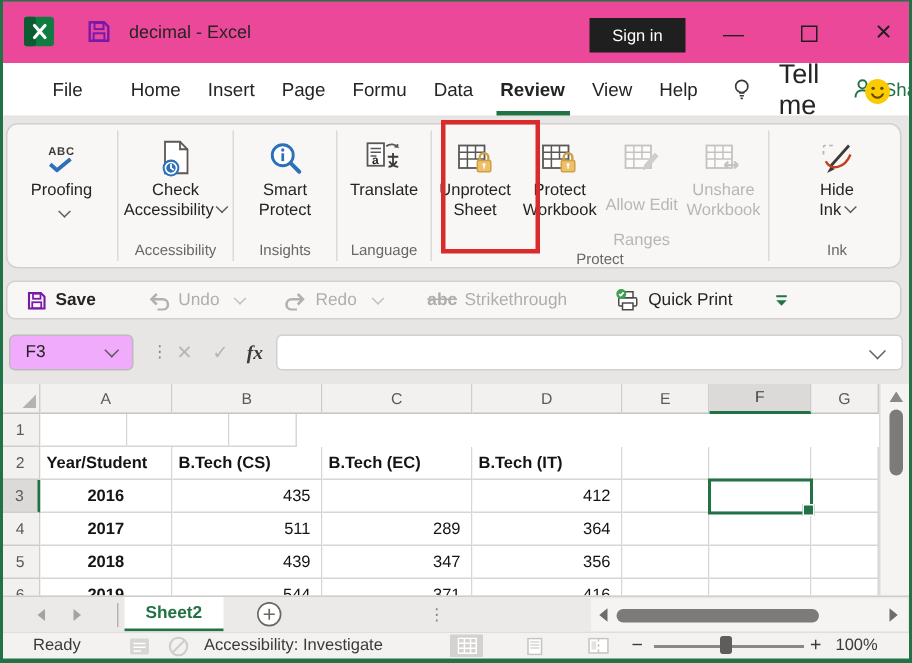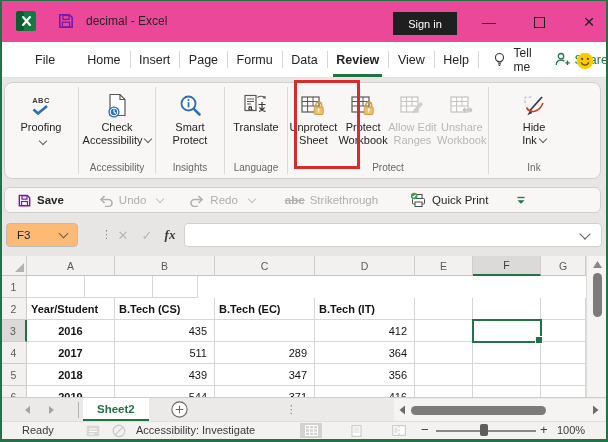--- a/index.html
+++ b/index.html
@@ -16,21 +16,21 @@
         font-size:14px;color:#1f1f1f;}
   .maxbox{width:9px;height:9px;border:1.3px solid #1f1f1f;display:inline-block;}
   
   .tabrow{position:absolute;left:0;top:42px;width:608px;height:36px;background:#fff;
           display:flex;align-items:center;border-bottom:1px solid #e5e3e1;box-sizing:border-box;padding-left:17px;}
   .tab{font-size:12.5px;padding:0 9px;height:34px;display:flex;align-items:center;position:relative;color:#252423;}
   .tab.first{margin-left:9px;margin-right:14px;}
   .tab.active{font-weight:bold;}
   .tab.active:after{content:"";position:absolute;left:6px;right:6px;bottom:0;height:3px;background:#217346;}
   .tsep{width:1px;height:17px;background:#d8d6d4;}
-  .tellme{display:flex;align-items:center;gap:6px;margin-left:12px;font-size:12px;}
+  .tellme{display:flex;align-items:center;gap:16px;margin-left:12px;font-size:18px;}
   .share{display:flex;align-items:center;gap:4px;margin-left:22px;font-size:12.5px;color:#217346;}
   .smiley{position:absolute;right:14px;top:52px;}
   
   .ribbonband{position:absolute;left:0;top:78px;width:608px;height:106px;background:#e8e6e4;}
   .rpanel{position:absolute;left:4px;top:4px;width:597px;height:97px;background:#f8f7f6;
           border:1px solid #d2d0ce;border-radius:8px;box-sizing:border-box;display:flex;align-items:stretch;padding:1px 0;}
   .rgroup{display:flex;flex-direction:column;}
   .rbtns{flex:1;display:flex;align-items:stretch;}
   .rlabel{height:16px;font-size:10px;color:#696764;text-align:center;line-height:14px;}
   .rbtn{display:flex;flex-direction:column;align-items:center;padding-top:7px;box-sizing:border-box;}
@@ -45,21 +45,21 @@
   
   .qatband{position:absolute;left:0;top:184px;width:608px;height:32px;background:#e8e6e4;}
   .qpanel{position:absolute;left:4px;top:3px;width:597px;height:26px;background:#f8f7f6;border:1px solid #d2d0ce;
           border-radius:6px;box-sizing:border-box;display:flex;align-items:center;font-size:11.5px;}
   .qitem{display:flex;align-items:center;gap:5px;}
   .qdis{color:#b0aeac;}
   .qchev{width:5px;height:5px;border-right:1.2px solid #c2c0be;border-bottom:1.2px solid #c2c0be;
          transform:rotate(45deg);display:inline-block;margin-left:6px;margin-bottom:3px;}
   
   .fbar{position:absolute;left:0;top:216px;width:608px;height:40px;background:#e8e6e4;}
-  .namebox{position:absolute;left:6px;top:7px;width:72px;height:24px;background:#fdba74;border:1px solid #bdbbb9;
+  .namebox{position:absolute;left:6px;top:7px;width:83px;height:24px;background:#f0abfc;border:1px solid #bdbbb9;
            border-radius:4px;box-sizing:border-box;display:flex;align-items:center;font-size:11.5px;}
   .namebox .val{padding-left:10px;flex:1;}
   .fdots{position:absolute;left:101px;top:12px;color:#8a8886;font-size:11px;}
   .fbtn{position:absolute;top:9px;width:22px;height:20px;display:flex;align-items:center;justify-content:center;
         color:#b8b6b4;font-size:12px;}
   .fx{color:#3b3a39;font-style:italic;font-family:"Liberation Serif","DejaVu Serif",serif;font-weight:bold;font-size:13px;}
   .finput{position:absolute;left:184px;top:7px;width:418px;height:24px;background:#fff;border:1px solid #d2d0ce;
           border-radius:4px;box-sizing:border-box;display:flex;align-items:center;font-size:11.5px;}
   .finput .val{flex:1;padding-left:8px;}
   .fchev{width:7px;height:7px;border-right:1.5px solid #605e5c;border-bottom:1.5px solid #605e5c;
@@ -263,21 +263,21 @@
                   <path d="M19 9v9M15.5 11.5h7M16.5 14.5c1.5 2.5 3.8 3.6 6 3.8M21.5 14.5c-1.2 2.2-3 3.4-5.5 3.8" stroke="#3b3a39" stroke-width="1.2" fill="none"></path>
                 </svg>
             </div>
             <span class="lbl">Translate</span>
           </div>
         </div>
         <div class="rlabel">Language</div>
       </div>
       <div class="gsep"></div>
 
-      <div class="rgroup" style="width:198px;">
+      <div class="rgroup" style="width:222px;">
         <div class="rbtns">
           <div class="rbtn" style="width:62px;">
             <div class="ric">
               <svg width="26" height="25" viewBox="0 0 26 25">
                   <rect x="2" y="3" width="17" height="15" fill="#fff" stroke="#5a5856" stroke-width="1.2"></rect>
                   <path d="M2 7.5h17M2 12h17M7.6 3v15M13 3v9" stroke="#5a5856" stroke-width="1"></path>
                   <path d="M15.8 13v-2a2.9 2.9 0 0 1 5.8 0v2" stroke="#cf9f45" stroke-width="1.6" fill="none"></path>
                   <rect x="14.2" y="13" width="9" height="7.5" rx="1" fill="#eec06a" stroke="#cf9f45"></rect>
                   <circle cx="18.7" cy="15.6" r="1" fill="#fff"></circle>
                   <rect x="18.2" y="15.8" width="1" height="2.6" fill="#fff"></rect>
@@ -293,21 +293,21 @@
                   <path d="M2 7.5h17M2 12h17M7.6 3v15M13 3v9" stroke="#5a5856" stroke-width="1"></path>
                   <path d="M15.8 13v-2a2.9 2.9 0 0 1 5.8 0v2" stroke="#cf9f45" stroke-width="1.6" fill="none"></path>
                   <rect x="14.2" y="13" width="9" height="7.5" rx="1" fill="#eec06a" stroke="#cf9f45"></rect>
                   <circle cx="18.7" cy="15.6" r="1" fill="#fff"></circle>
                   <rect x="18.2" y="15.8" width="1" height="2.6" fill="#fff"></rect>
                 </svg>
             </div>
             <span class="lbl">Protect</span>
             <span class="lbl">Workbook</span>
           </div>
-          <div class="rbtn dis" style="width:58px;">
+          <div class="rbtn dis" style="width:58px;gap:10px;">
             <div class="ric">
               <svg width="26" height="25" viewBox="0 0 26 25">
                   <rect x="2" y="3" width="17" height="15" fill="#fbfbfa" stroke="#c5c3c1" stroke-width="1.2"></rect>
                   <path d="M2 7.5h17M2 12h17M7.6 3v15M13 3v9" stroke="#c5c3c1" stroke-width="1"></path>
                   <path d="M13.5 19.5l1-3.6 7-8 2.6 2.1-7 8.2z" fill="#cfcdcb"></path>
                 </svg>
             </div>
             <span class="lbl">Allow Edit</span>
             <span class="lbl">Ranges</span>
           </div>

